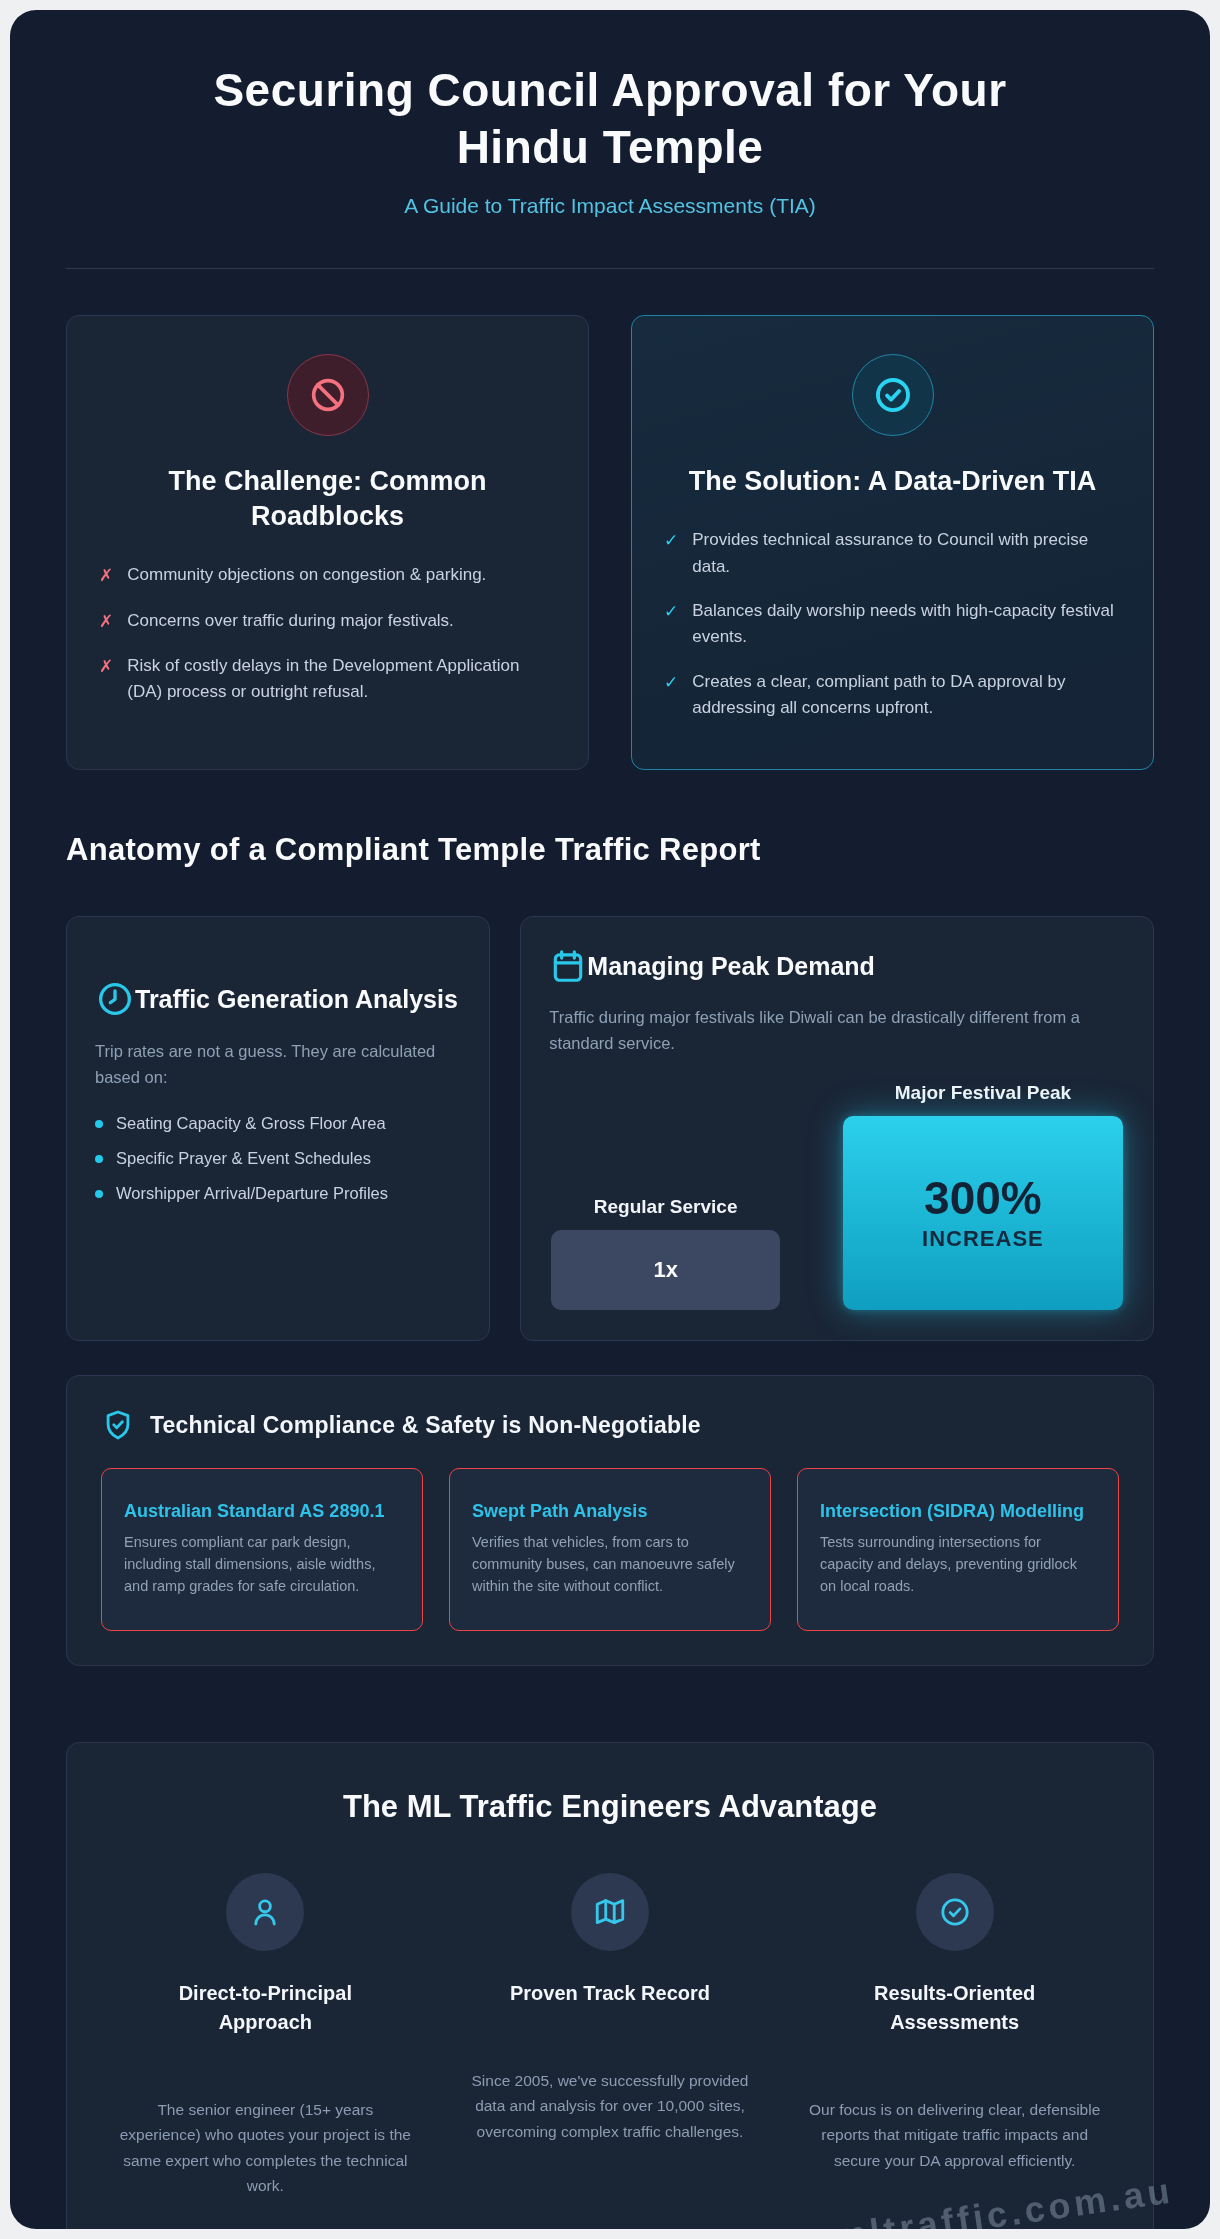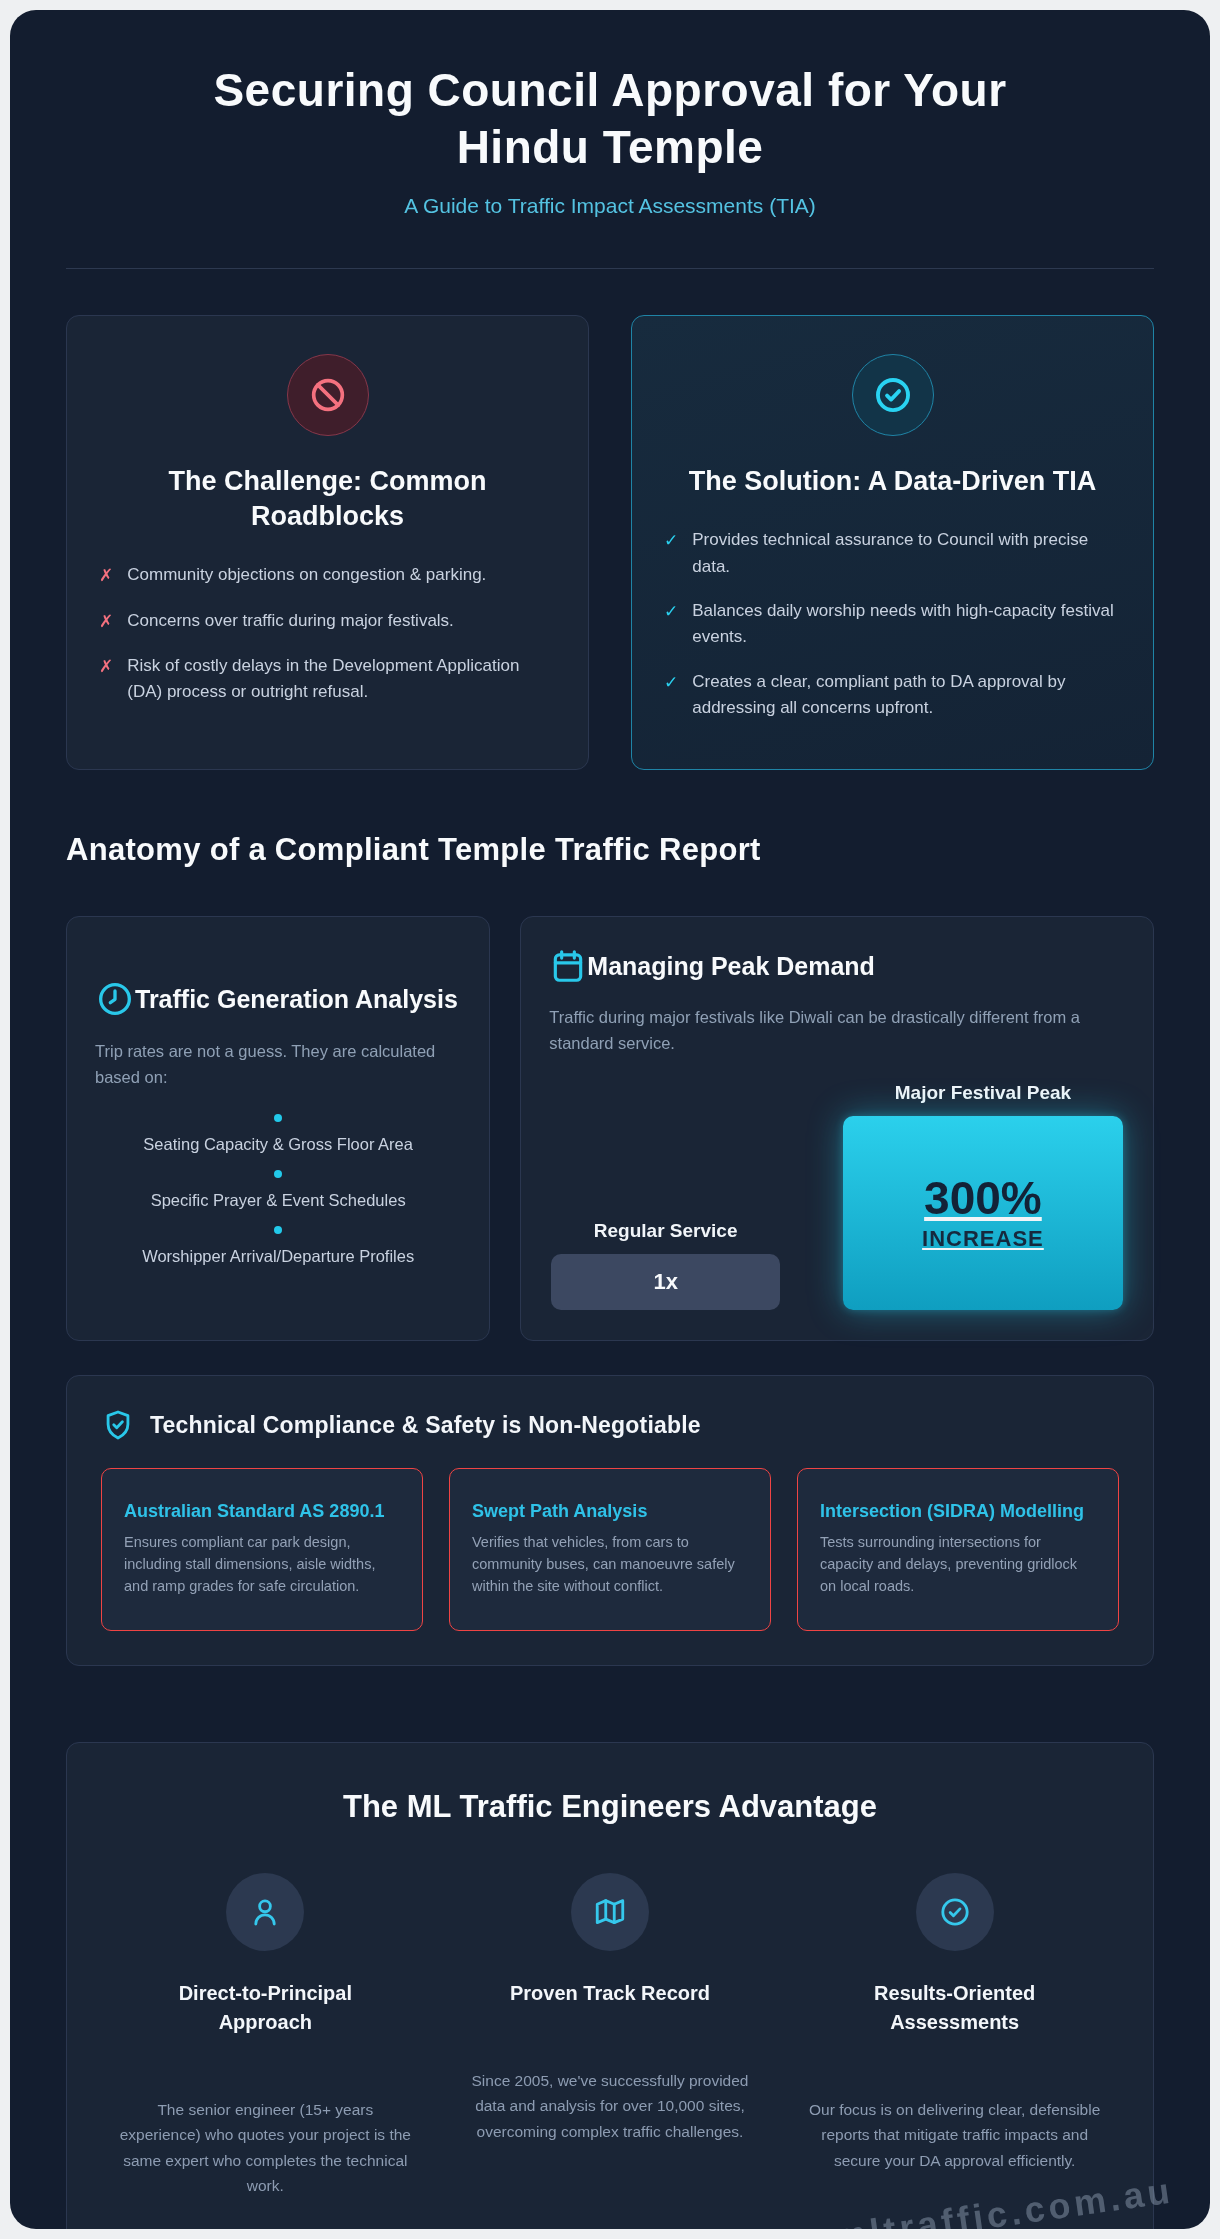--- a/index.html
+++ b/index.html
@@ -50,38 +50,37 @@
     font-size:31px; font-weight:800; color:#f8fafc;
     margin-top:62px; letter-spacing:.3px;
   }
   .anatomy-grid{ display:grid; grid-template-columns:39% 1fr; gap:30px; margin-top:48px; }
   .anatomy-card{ padding:30px 28px; }
   .card-title-row{ display:flex; align-items:center; margin-bottom:20px; }
   .card-title-row .t-icon{ color:#29c8ea; flex:0 0 auto; }
   .card-title-row h3{ font-size:25px; font-weight:800; color:#f8fafc; line-height:1.25; }
   .muted{ font-size:16.5px; line-height:1.55; color:#8fa0b5; }
   .dot-list{ list-style:none; margin-top:24px; }
-  .dot-list li{ display:flex; align-items:center; gap:13px; margin-bottom:16px; font-size:16.5px; color:#c9d2e0;flex-direction:column; }
+  .dot-list li{ display:flex; align-items:center; gap:13px; margin-bottom:16px; font-size:16.5px; color:#c9d2e0; }
   .dot{ width:8px; height:8px; border-radius:50%; background:#22c9ea; flex:0 0 auto; }
   .tg-pad{ padding-top:62px; }
 
   
   .chart{ display:flex; align-items:flex-end; justify-content:space-between; margin-top:26px; padding:0 2px; }
   .bar-group{ display:flex; flex-direction:column; align-items:center; }
   .bar-group.regular{ width:40%; }
   .bar-group.festival{ width:49%; }
   .bar-label{ font-size:19px; font-weight:700; color:#f1f5f9; margin-bottom:12px; }
   .bar{ width:100%; border-radius:10px; display:flex; flex-direction:column; align-items:center; justify-content:center; }
-  .bar.regular{ height:56px; background:#3c4861; }
+  .bar.regular{ height:80px; background:#3c4861; }
   .bar.regular .bar-value{ font-size:22px; font-weight:700; color:#f8fafc; }
   .bar.festival{
     height:194px;
     background:linear-gradient(180deg,#2bd0ec 0%,#0f9ec0 100%);
     box-shadow:0 0 34px rgba(43,208,236,.40), 0 0 8px rgba(43,208,236,.30);
-    text-decoration:underline;
   }
   .bar.festival .bar-value{ font-size:46px; font-weight:800; color:#132337; line-height:1.05; }
   .bar.festival .bar-sub{ font-size:22px; font-weight:700; color:#16293e; letter-spacing:1px; margin-top:4px; }
 
   
   .compliance{ margin-top:34px; padding:32px 34px 34px 34px; }
   .compliance-head{ display:flex; align-items:center; gap:15px; margin-bottom:26px; }
   .compliance-head .t-icon{ color:#29c8ea; flex:0 0 auto; }
   .compliance-head h3{ font-size:23px; font-weight:800; color:#f3f6fa; letter-spacing:.2px; }
   .grid-3{ display:grid; grid-template-columns:1fr 1fr 1fr; gap:26px; }

